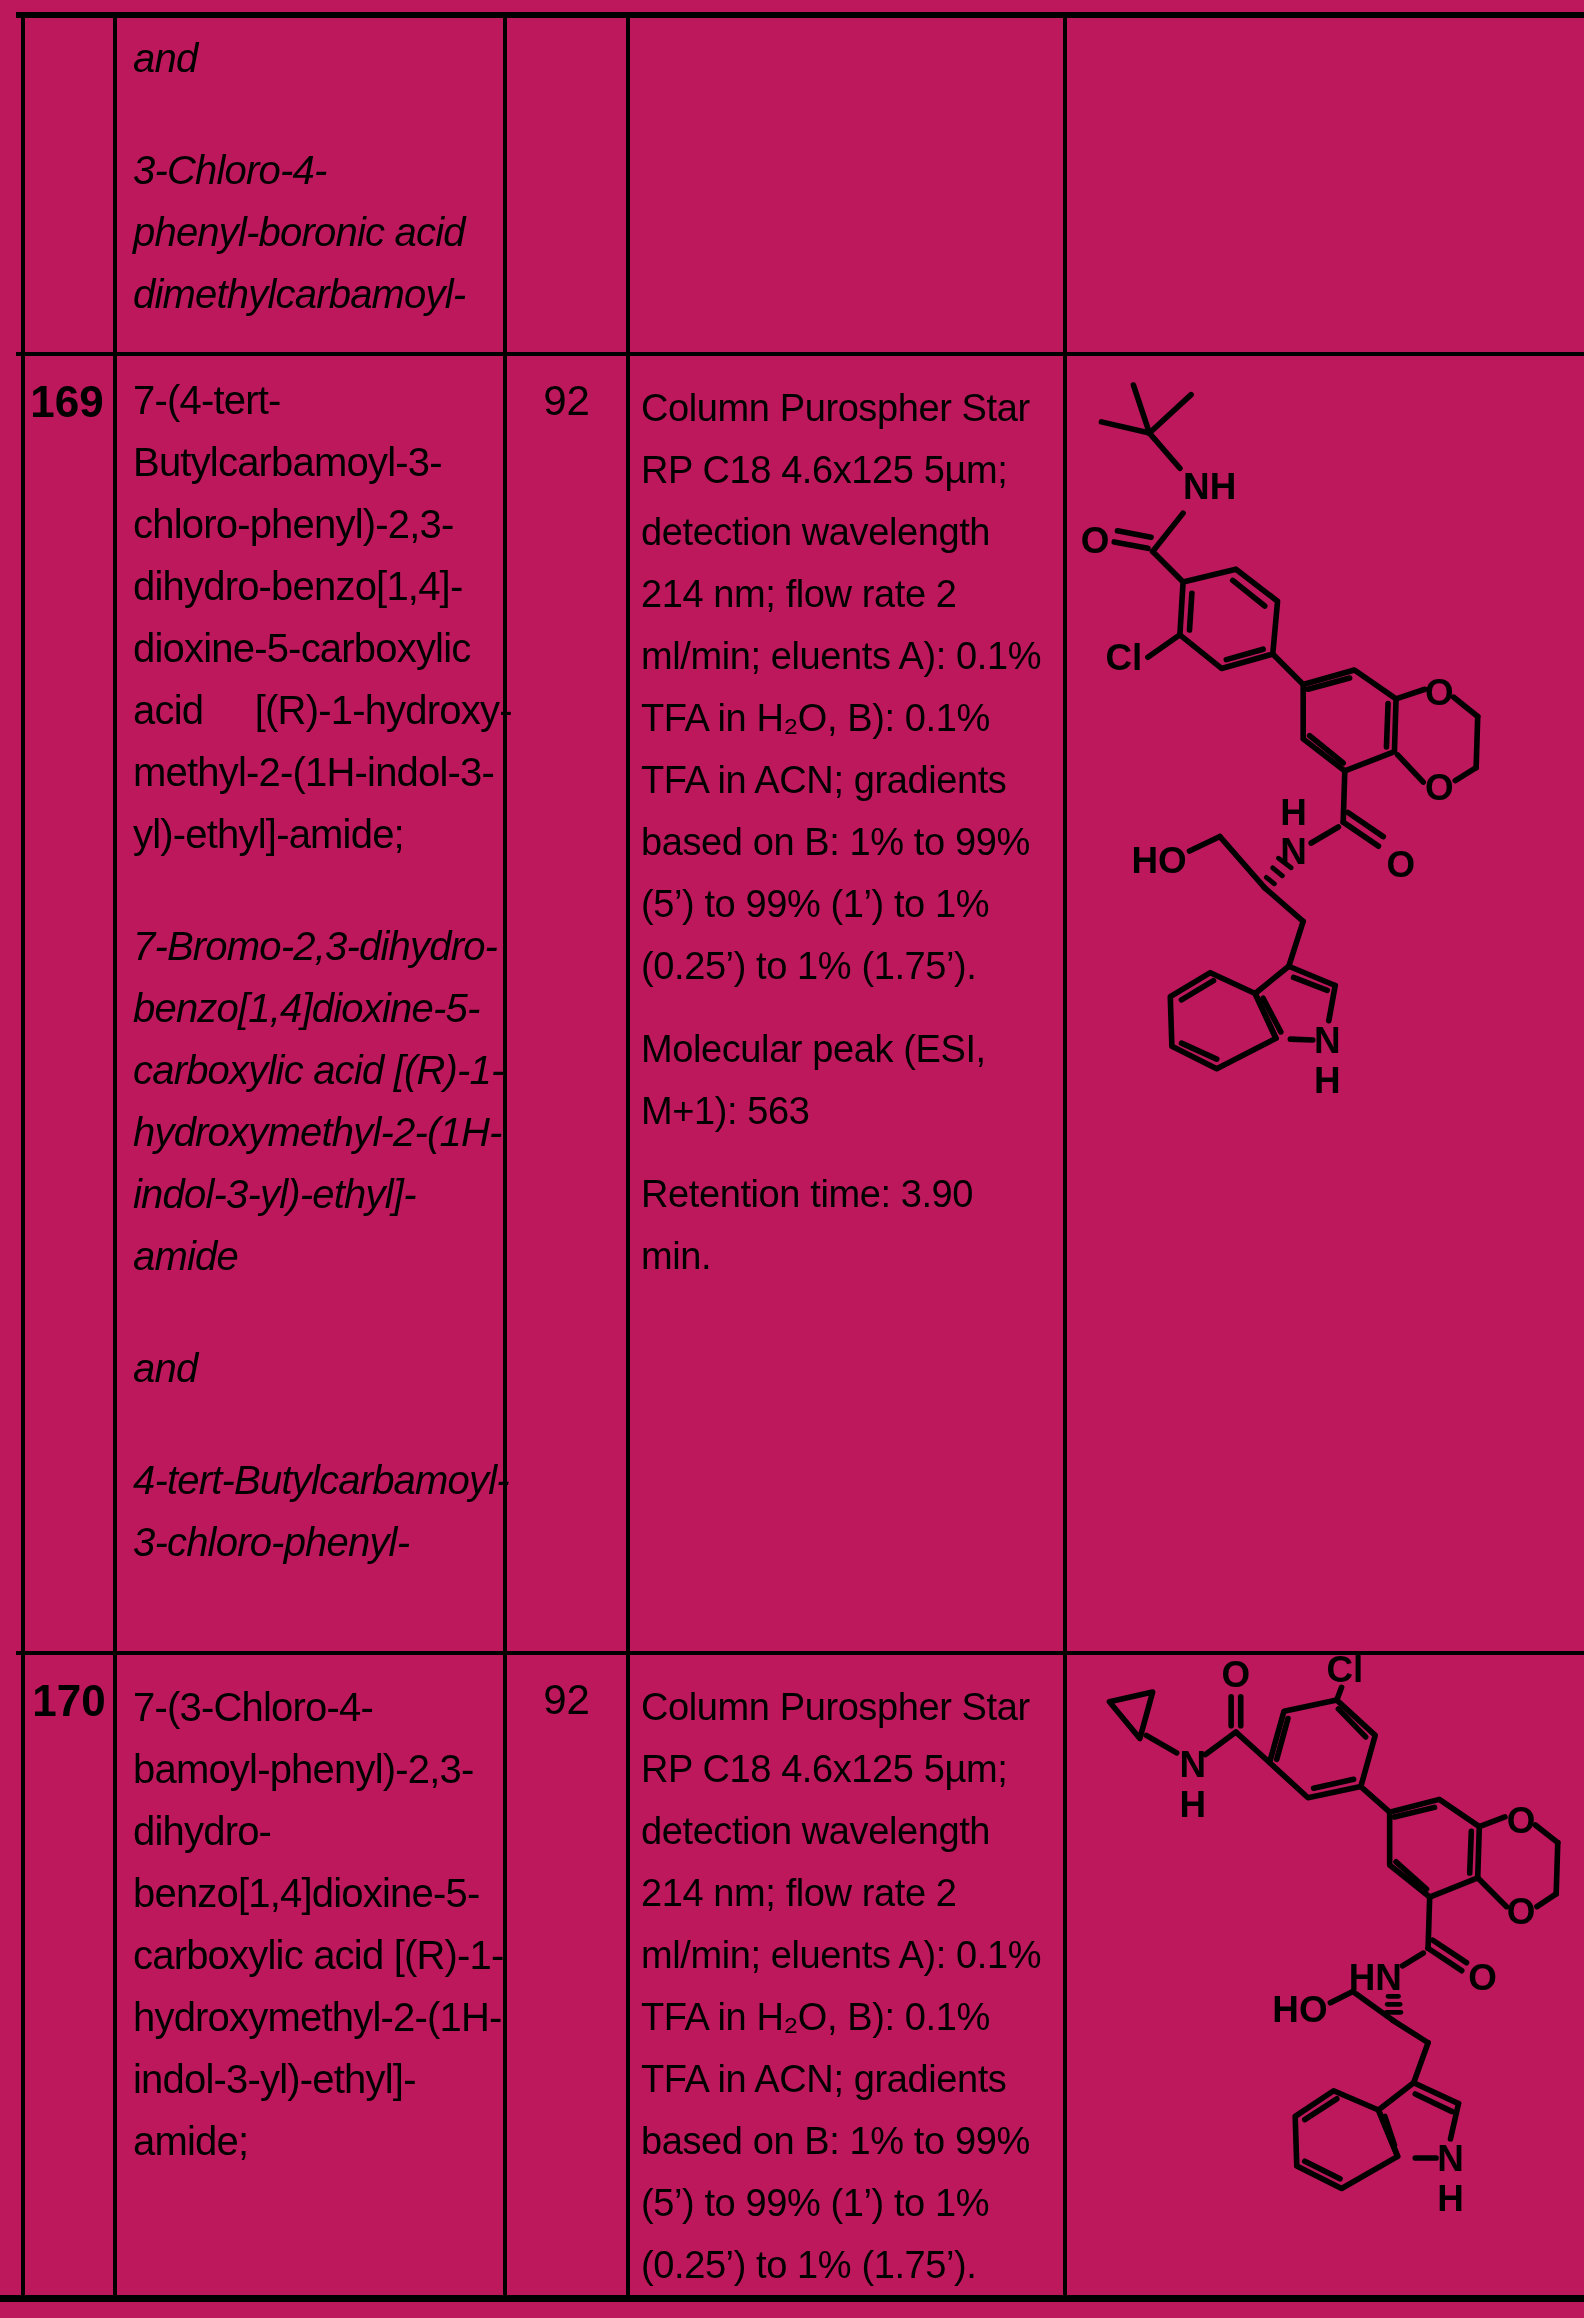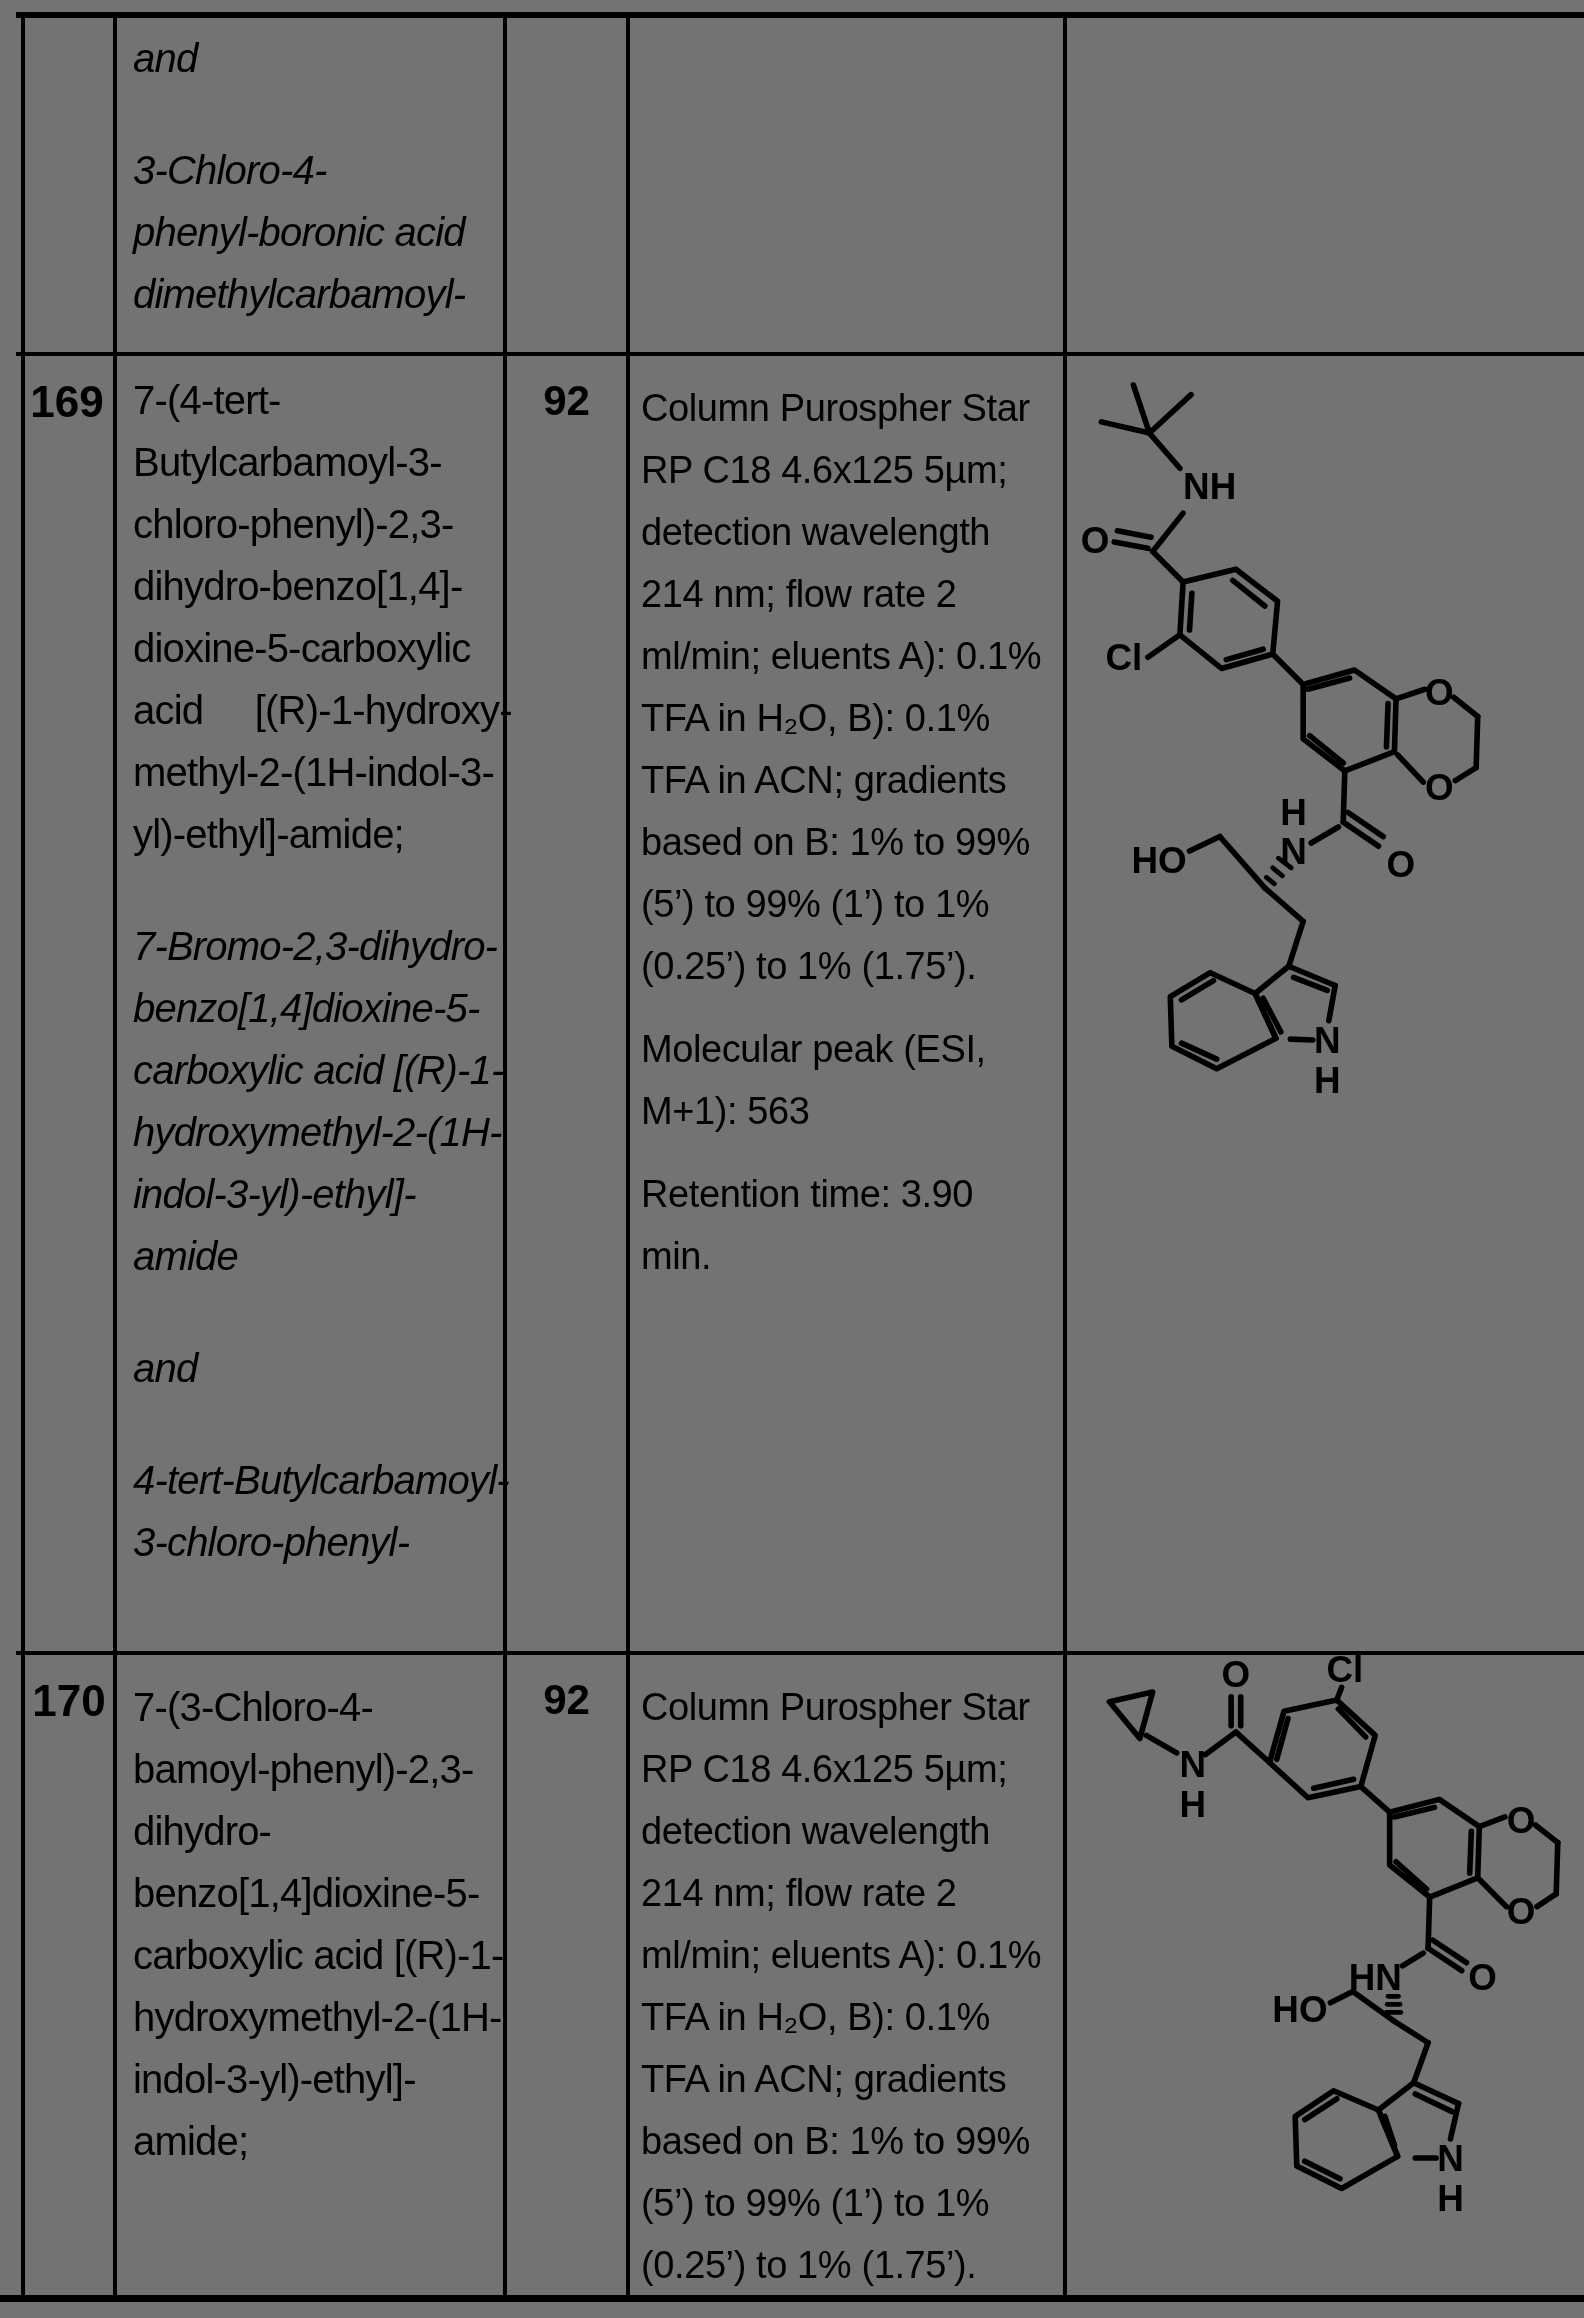--- a/index.html
+++ b/index.html
@@ -1,21 +1,21 @@
 <!DOCTYPE html>
 <html style="font-size:13px"><head>
 <meta charset="utf-8">
 <style>
   html,body{margin:0;padding:0;background:#888;}
-  .page{position:relative;width:1585px;height:2319px;background:#737373;
+  .page{position:relative;width:1585px;height:2319px;background:#be185d;
         font-family:"Liberation Sans","DejaVu Sans",sans-serif;color:#000;overflow:hidden;}
   .hline,.vline{position:absolute;background:#000;}
   .cell{position:absolute;}
   .num{font-weight:bold;font-size:44px;text-align:center;}
-  .ref{font-weight:bold;font-size:42px;text-align:center;}
+  .ref{font-weight:normal;font-size:42px;text-align:center;}
   .name{font-size:40px;line-height:62px;letter-spacing:-0.8px;white-space:nowrap;}
   .analytics{font-size:38px;line-height:62px;letter-spacing:-0.4px;white-space:nowrap;}
   .para{margin:0 0 50px 0;}
   .analytics .para{margin-bottom:21px;}
   .para.italic{font-style:italic;}
   .line{white-space:pre;}
   svg{position:absolute;overflow:visible;}
   svg line, svg polygon, svg polyline{stroke:#000;stroke-width:7;fill:none;stroke-linecap:round;stroke-linejoin:round;}
   svg .hash{stroke-width:6;}
   svg text{font-family:"Liberation Sans","DejaVu Sans",sans-serif;font-size:46px;font-weight:bold;fill:#000;stroke:none;}

